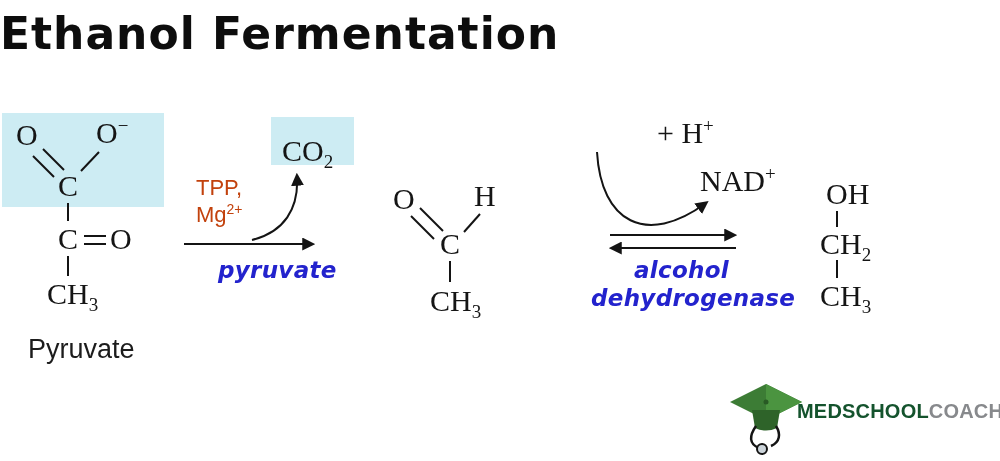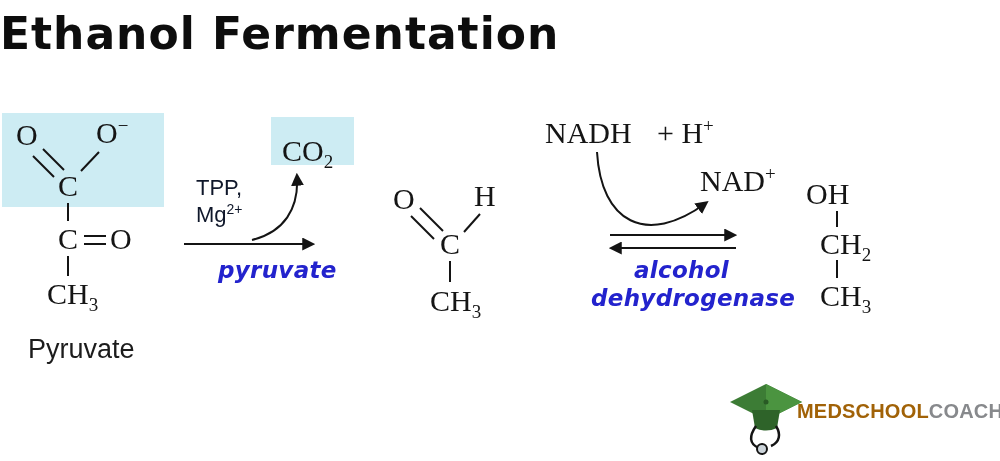--- a/index.html
+++ b/index.html
@@ -8,33 +8,33 @@
     position:relative; width:1000px; height:461px; background:#ffffff;
     overflow:hidden; font-family:"Liberation Sans", sans-serif;
   }
   .hl { position:absolute; z-index:1; background:#cdecf3; }
   .overlay { position:absolute; left:0; top:0; z-index:2; pointer-events:none; }
   .txt { position:absolute; z-index:3; line-height:1; white-space:nowrap; }
   .atom { font-family:"Liberation Serif", serif; font-size:30px; color:#151515; }
   .atom sub { font-size:19px; vertical-align:baseline; position:relative; top:7px; }
   .atom sup { font-size:19px; vertical-align:baseline; position:relative; top:-11px; }
   .label { font-size:27px; color:#1c1c1c; }
-  .cofactor { font-size:22px; color:#0f172a; }
+  .cofactor { font-size:22px; color:#c2410c; }
   .cofactor sup { font-size:14px; vertical-align:baseline; position:relative; top:-8px; }
   .enzyme {
     font-family:"DejaVu Sans", sans-serif; font-style:italic; font-weight:bold;
     font-size:23px; color:#2323cd; letter-spacing:0.3px;
   }
   .title {
     position:absolute; z-index:3; left:0; top:8px; width:930px; text-align:left;
     font-family:"DejaVu Sans", sans-serif; font-weight:900; font-size:44px;
     letter-spacing:1px; color:#0d0d0d;
   }
   .logo-text { position:absolute; z-index:3; font-weight:bold; font-size:20px; letter-spacing:0.2px; }
-  .logo-green { color:#a16207;margin-top:48px; }
+  .logo-green { color:#14532d;margin-top:48px; }
   .logo-gray { color:#87898c; }
 </style>
 </head>
 <body>
 
 <div class="canvas">
 
   <div class="hl" style="left:2px;top:113px;width:162px;height:94px"></div>
   <div class="hl" style="left:271px;top:117px;width:83px;height:48px"></div>
 
@@ -83,27 +83,26 @@
   <span class="txt cofactor" style="left:196px;top:177px">TPP,</span>
   <span class="txt cofactor" style="left:196px;top:204px"><span>Mg</span><sup>2+</sup></span>
   <span class="txt atom" style="left:282px;top:136px"><span>CO</span><sub>2</sub></span>
   <span class="txt enzyme" style="left:218px;top:259px">pyruvate</span>
 
   <span class="txt atom" style="left:393px;top:184px">O</span>
   <span class="txt atom" style="left:474px;top:181px">H</span>
   <span class="txt atom" style="left:440px;top:229px">C</span>
   <span class="txt atom" style="left:430px;top:286px"><span>CH</span><sub>3</sub></span>
 
-  <span class="txt atom" style="left:545px;top:118px">NADH</span>
   <span class="txt atom" style="left:657px;top:118px"><span>+ H</span><sup>+</sup></span>
   <span class="txt atom" style="left:700px;top:166px"><span>NAD</span><sup>+</sup></span>
   <span class="txt enzyme" style="left:591px;top:287px">dehydrogenase</span>
   <span class="txt enzyme" style="left:634px;top:259px">alcohol</span>
 
-  <span class="txt atom" style="left:806px;top:179px">OH</span>
+  <span class="txt atom" style="left:826px;top:179px">OH</span>
   <span class="txt atom" style="left:820px;top:229px"><span>CH</span><sub>2</sub></span>
   <span class="txt atom" style="left:820px;top:281px"><span>CH</span><sub>3</sub></span>
 
   <svg class="overlay" style="left:726px;top:376px;width:80px;height:84px" width="80" height="84" viewBox="0 0 80 84">
     <polygon points="40,8 76,26 40,44 4,26" fill="#3c7c35"></polygon>
     <polygon points="40,8 76,26 40,44" fill="#4b9440"></polygon>
     <path d="M26 34 L54 34 L51 52 Q40 57 29 52 Z" fill="#2e6329"></path>
     <circle cx="40" cy="26" r="2.5" fill="#285a24"></circle>
     <path d="M30 50 C 23 60 23 68 33 72" stroke="#141414" stroke-width="2.5" fill="none"></path>
     <path d="M50 50 C 55 58 54 66 45 70" stroke="#141414" stroke-width="2.5" fill="none"></path>

